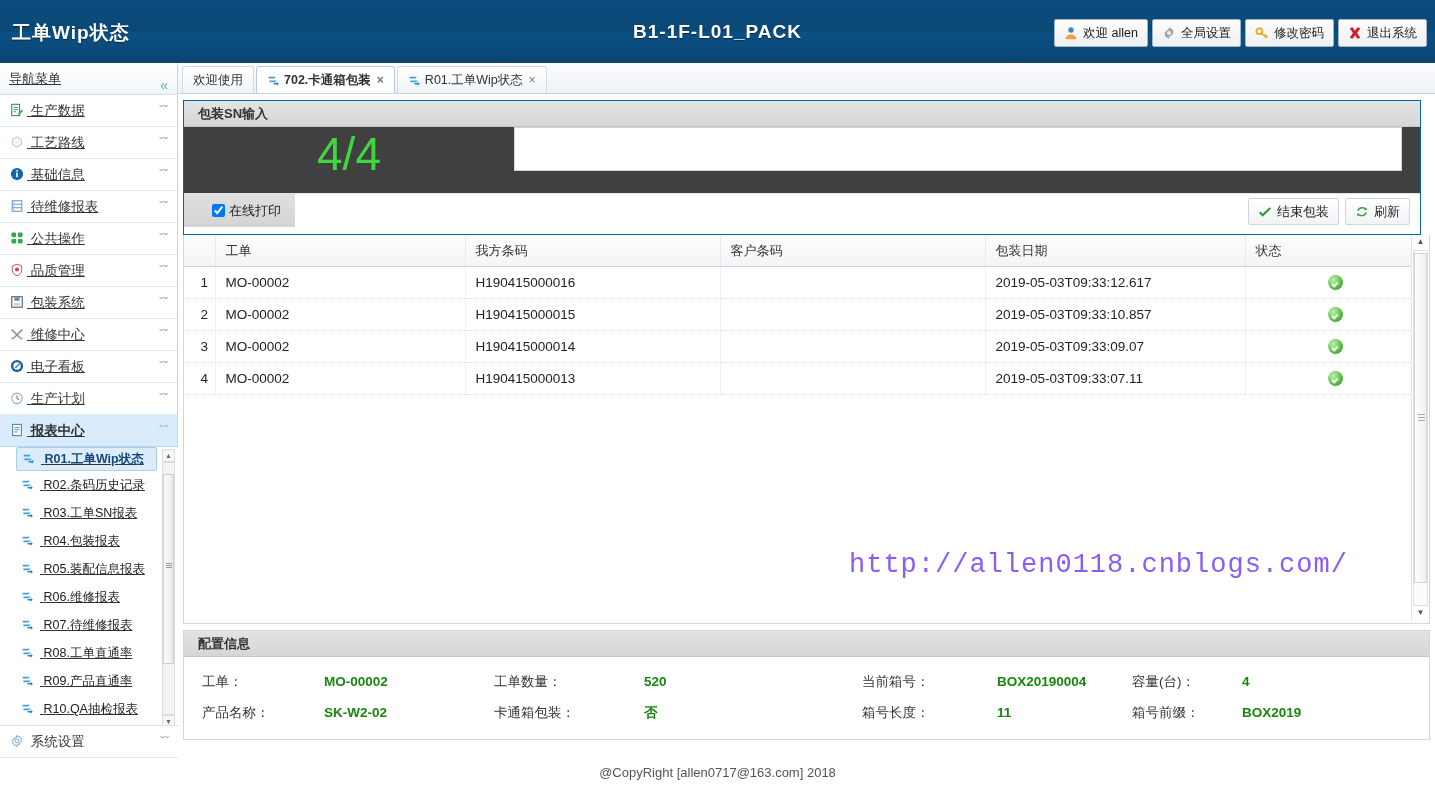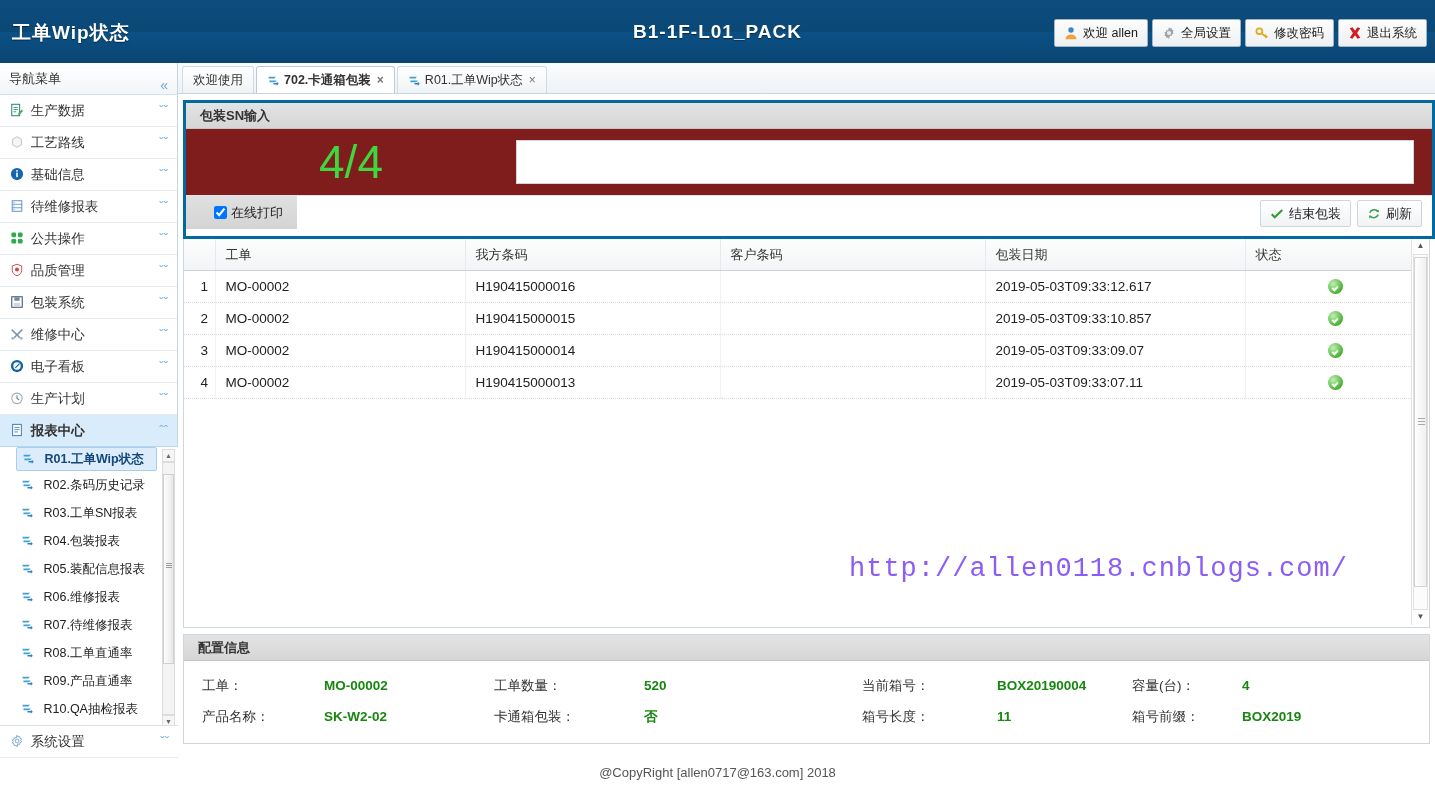--- a/index.html
+++ b/index.html
@@ -27,21 +27,21 @@
   .hdr-btn{
     display:flex;align-items:center;height:26px;padding:0 9px;margin-left:4px;
     background:linear-gradient(to bottom,#fdfdfd,#eef0f2);
     border:1px solid #9fb6c9;border-radius:2px;font-size:12.5px;color:#1b1b1b;
     cursor:pointer;white-space:nowrap;
   }
   .hdr-btn .ico{margin-right:5px;display:inline-flex;}
   
   .sidebar{
     position:absolute;left:0;top:63px;width:178px;height:695px;
-    background:#fbfcfd;border-right:1px solid #c6d4e0;box-sizing:border-box;
+    background:#fbfcfd;border-right:1px solid #c6d4e0;box-sizing:border-box;text-decoration:underline;
   }
   .sb-title{
     position:relative;height:31px;line-height:31px;padding-left:9px;
     background:linear-gradient(to bottom,#ffffff,#f2f5f8);
     border-bottom:1px solid #d8e2ea;color:#333;font-size:13px;
   }
   .collapse-ico{position:absolute;right:9px;top:7px;color:#6aa5d6;font-size:14px;}
   .sb-group{
     position:relative;height:31px;line-height:31px;padding-left:8px;
     border-bottom:1px solid #e3eaf0;background:#fff;cursor:pointer;font-size:13.5px;
@@ -80,26 +80,26 @@
   }
   .tab{
     height:26px;line-height:25px;padding:0 10px;margin-right:2px;font-size:12.5px;
     background:linear-gradient(to bottom,#ffffff,#f0f3f6);
     border:1px solid #cfdae4;border-bottom:none;border-radius:3px 3px 0 0;cursor:pointer;
     display:flex;align-items:center;white-space:nowrap;color:#333;
   }
   .tab.active{background:#fff;font-weight:bold;border-color:#b9cbd9;}
   .tab .tico{margin-right:4px;display:inline-flex;}
   .tab .x{margin-left:6px;color:#777;font-size:12px;}
-  .panel{margin:6px 0 0 5px;border:3px solid #0369a1;background:#fff;}
+  .panel{margin:6px 14px 0 5px;border:1px solid #0369a1;background:#fff;}
   .panel-hd{
     height:25px;line-height:25px;padding-left:14px;font-size:13px;font-weight:bold;color:#333;
     background:linear-gradient(to bottom,#e3e3e3,#d6d6d6);border-bottom:1px solid #c6c6c6;
   }
-  .sn-row{height:66px;display:flex;align-items:center;background:#7f1d1d;}
+  .sn-row{height:66px;display:flex;align-items:flex-start;background:#404040;}
   .sn-count{width:330px;text-align:center;color:#3fd63f;font-size:46px;font-family:"Liberation Sans",sans-serif;}
   .sn-input{
     flex:1;height:44px;margin-right:18px;border:1px solid #cfd7de;background:#fff;
     font-size:15px;padding:0 8px;box-sizing:border-box;outline:none;
   }
   .toolbar{
     position:relative;height:40px;background:#fff;border-top:1px solid #dfe5ea;
   }
   .chk-wrap{
     position:absolute;left:0;top:0;height:33px;display:flex;align-items:center;padding:0 14px 0 24px;

